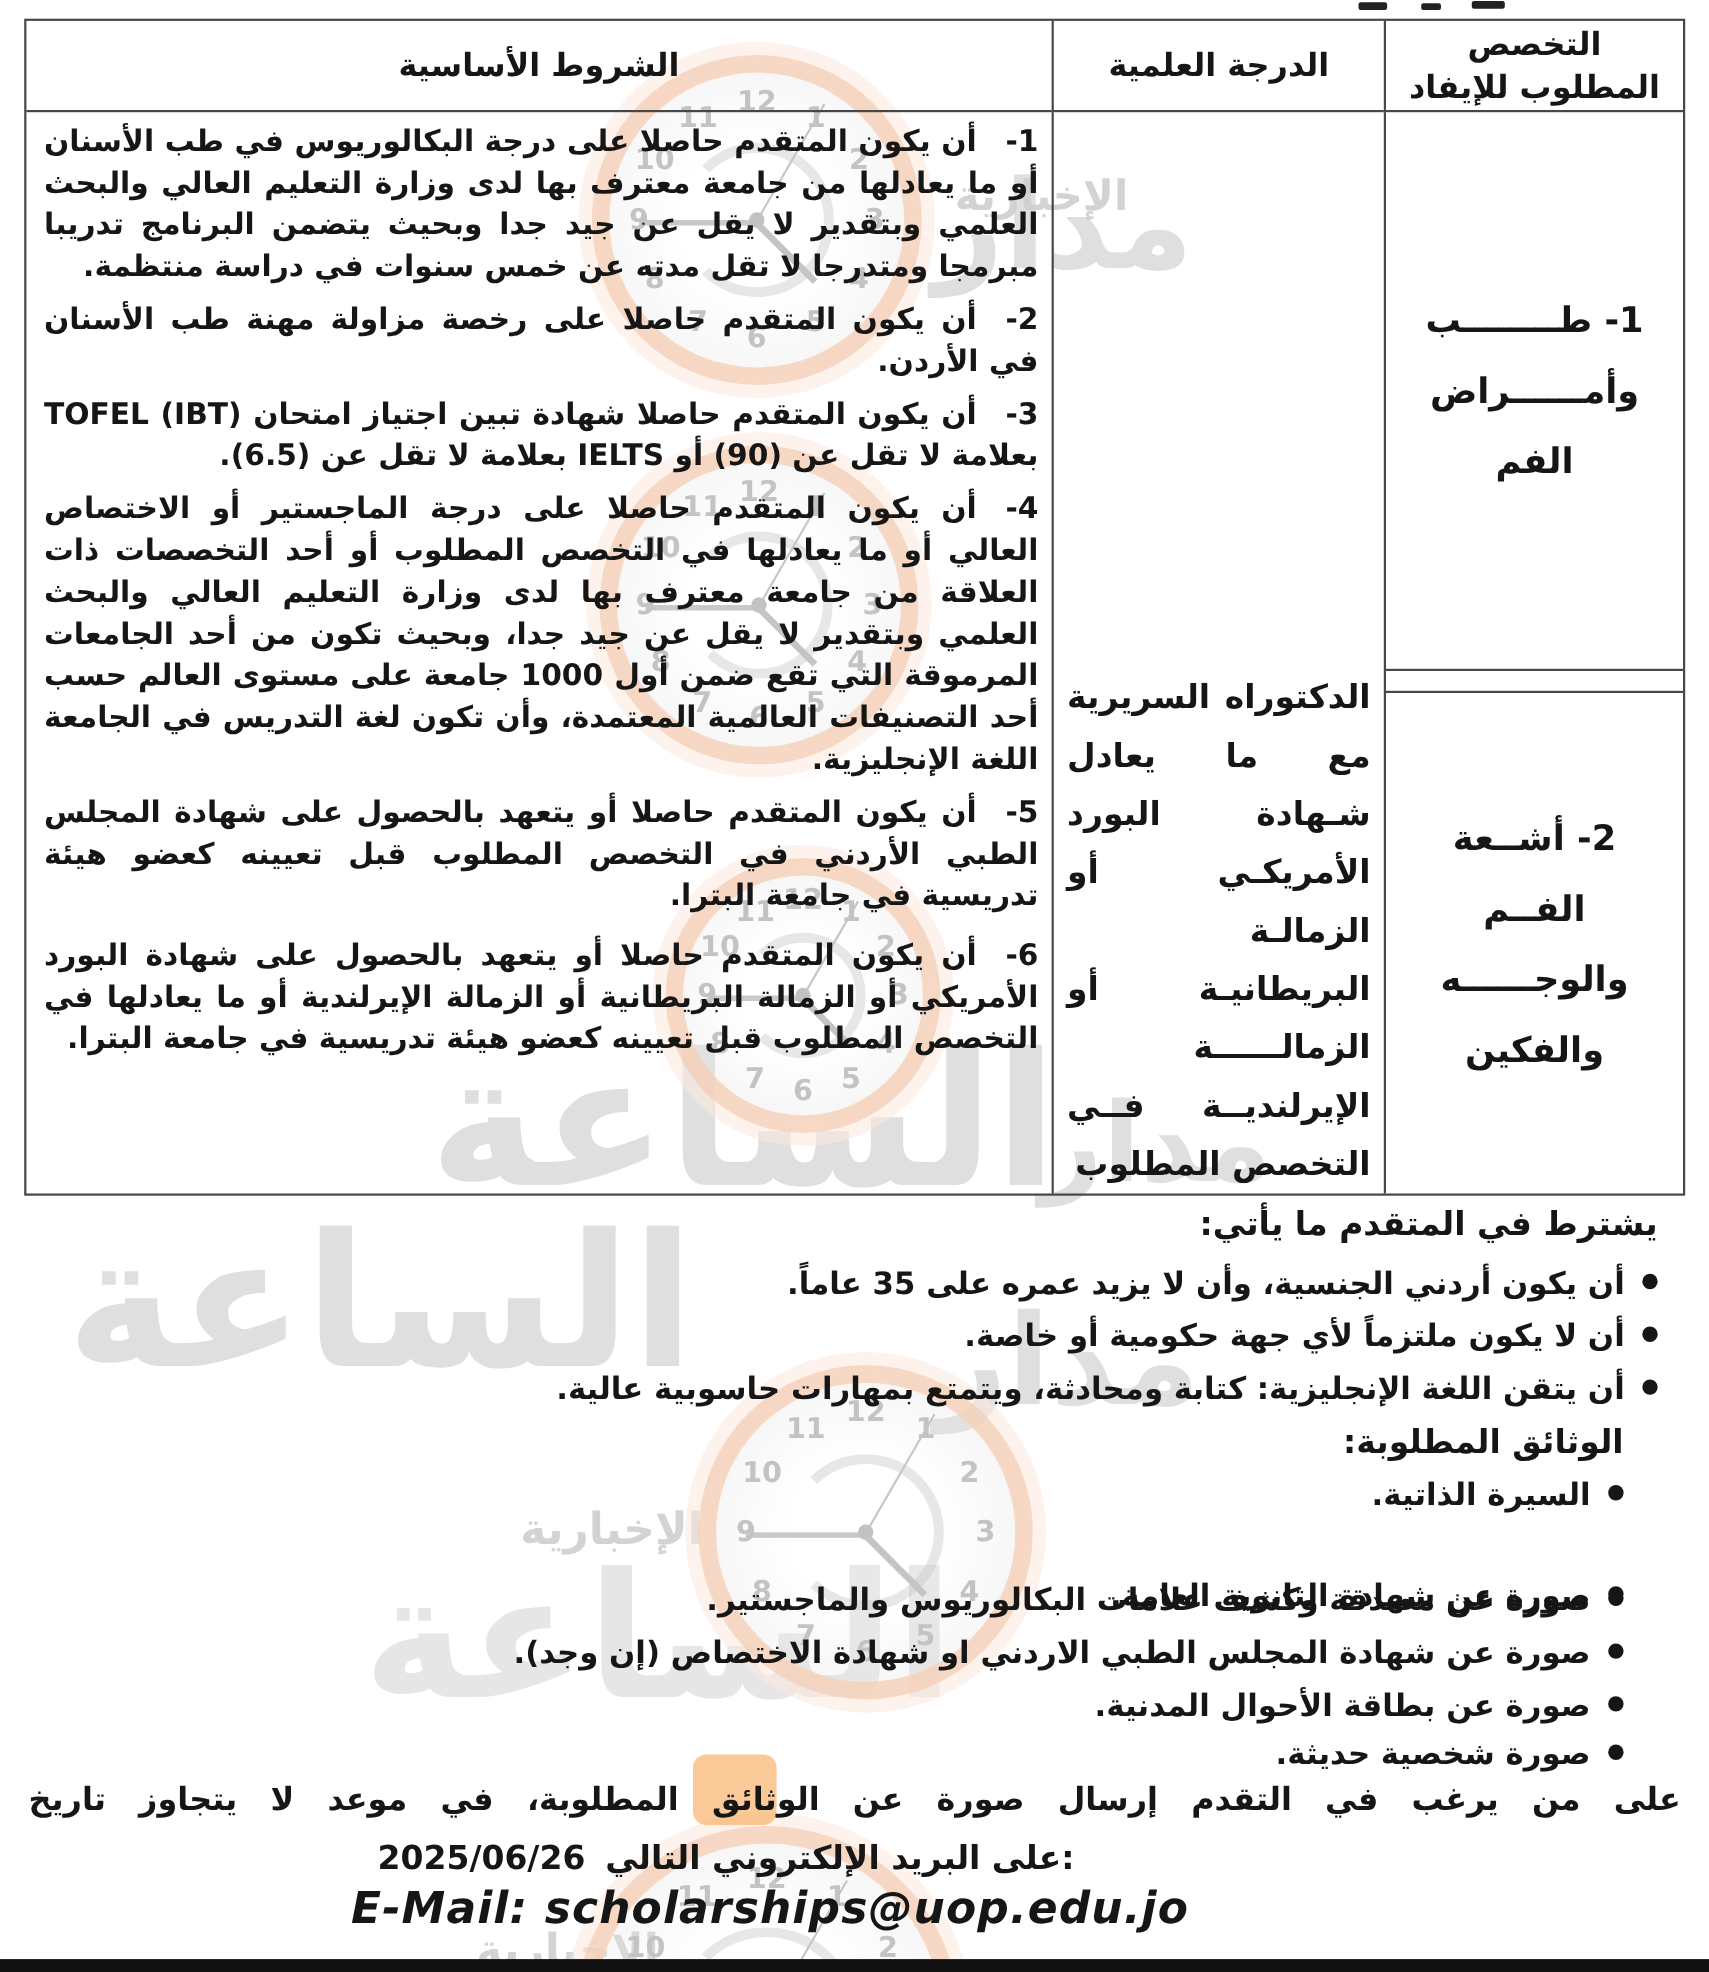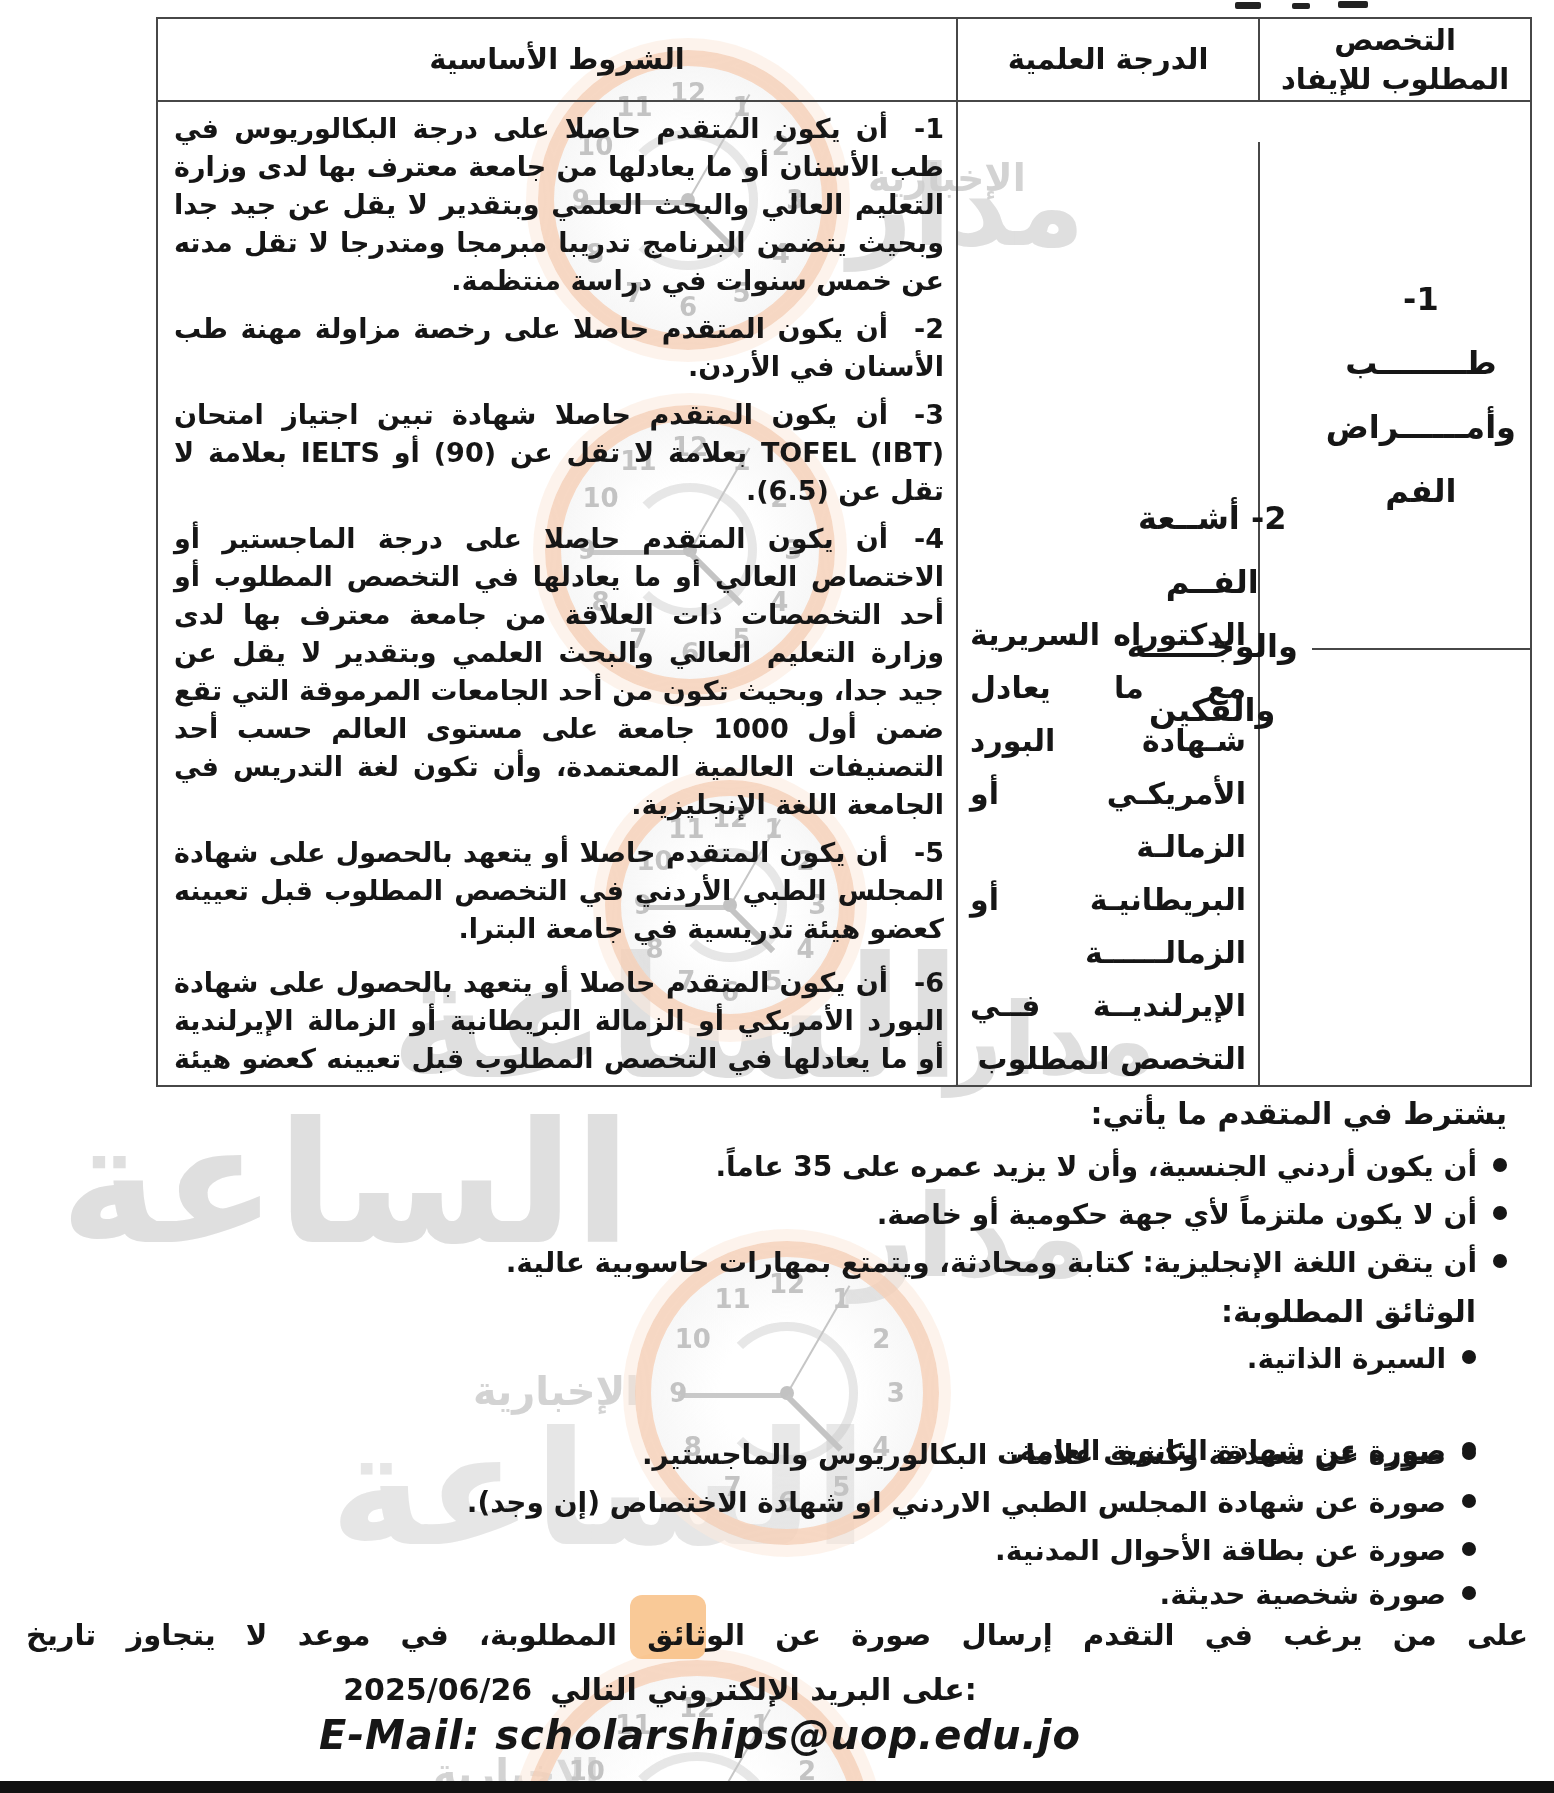--- a/index.html
+++ b/index.html
@@ -28,29 +28,29 @@
   .wm-word { position:absolute; color:#dadada; font-weight:bold; opacity:.85; line-height:1;
              white-space:nowrap; }
   .wm-sub  { position:absolute; color:#cfcfcf; font-weight:bold; font-size:40px; opacity:.9;
              white-space:nowrap; }
   .wm-blob { position:absolute; background:#f6b26b; opacity:.7; border-radius:12px; }
   .remnant { position:absolute; background:#222; border-radius:2px; }
 
   
   .content { position:absolute; inset:0; z-index:1; }
 
-  .doc-table { position:absolute; top:17px; right:22px; width:1376px; height:1070px;
+  .doc-table { position:absolute; top:17px; right:22px; width:1510px; height:1070px;
                display:grid; grid-template-columns:272px 302px auto; grid-template-rows:83px auto;
                border:2px solid #474747; background:transparent; }
   .cell { font-weight:bold; }
   .th { display:flex; flex-direction:column; align-items:center; justify-content:center;
         border-bottom:2px solid #474747; font-size:29px; line-height:39px; text-align:center; }
   .vsep { border-left:2px solid #474747; }
 
-  .spec-cell { display:flex; flex-direction:row;margin-top:40px; }
+  .spec-cell { display:flex; flex-direction:column; }
   .spec-box1 { height:508px; border-bottom:2px solid #474747;
                display:flex; align-items:center; justify-content:center; }
   .spec-gap  { height:20px; border-bottom:2px solid #474747; }
   .spec-box2 { flex:1; display:flex; align-items:center; justify-content:center; }
   .spec-text { font-size:32px; line-height:64px; font-weight:bold; text-align:center;
                padding:0 14px; }
 
   .degree-cell { display:flex; align-items:flex-end; }
   .degree-text { font-size:30px; line-height:53px; font-weight:bold; text-align:justify;
                  padding:0 12px; width:100%; }

